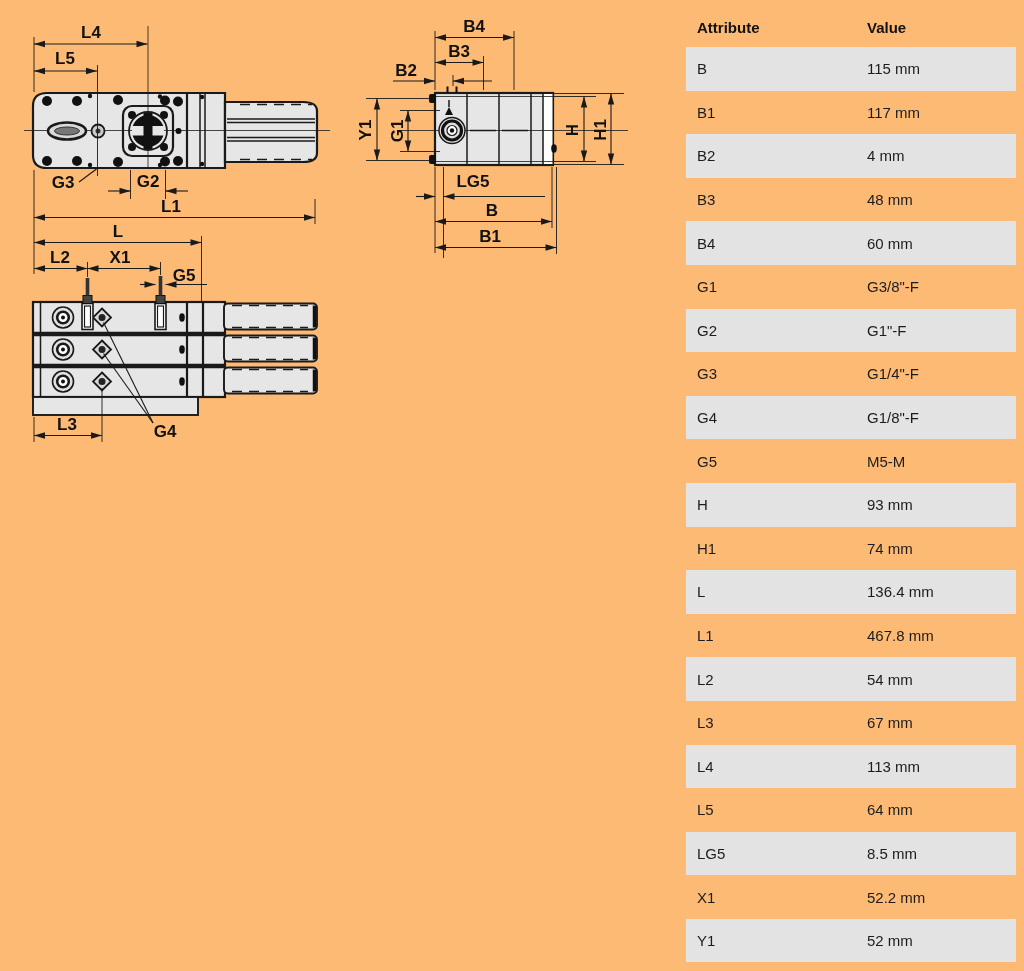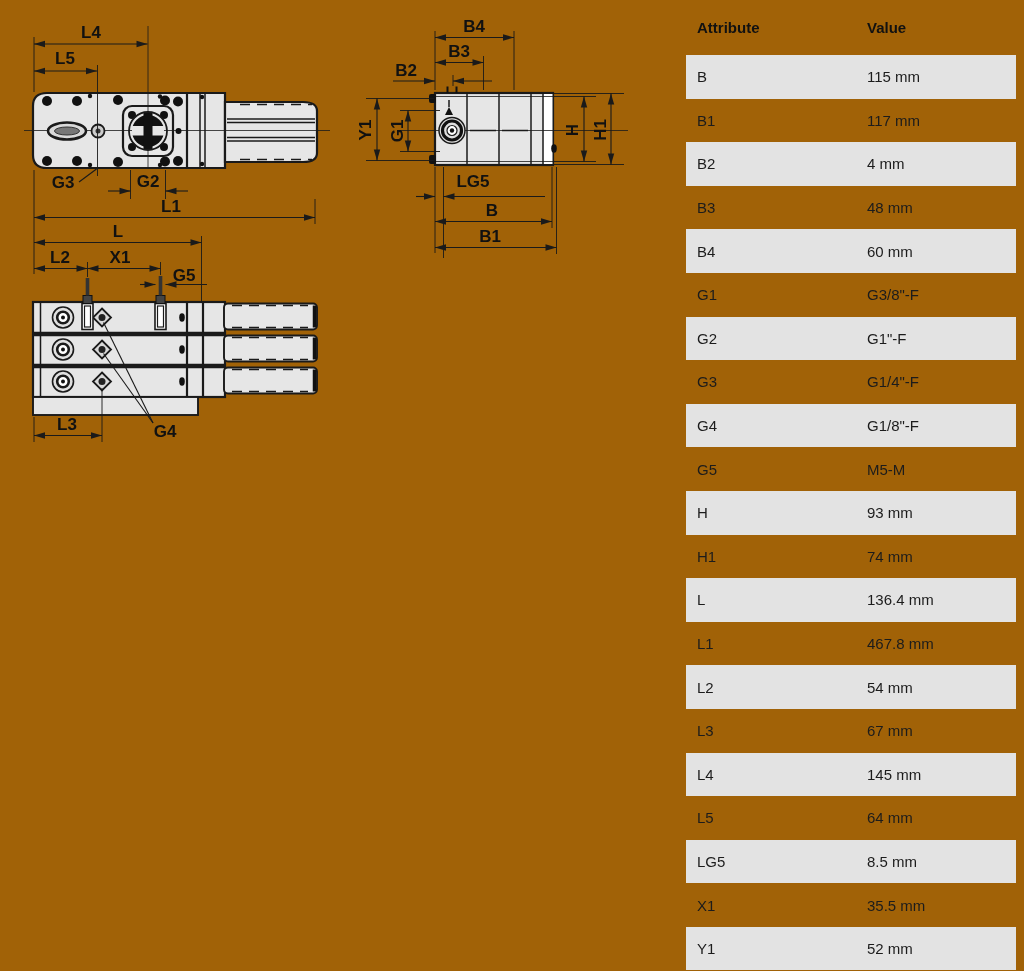--- a/index.html
+++ b/index.html
@@ -1,33 +1,33 @@
 <!DOCTYPE html>
 <html><head>
 <meta charset="utf-8">
 <style>
   html,body{margin:0;padding:0;background:#fff;}
-  #page{position:relative;width:1024px;height:971px;background:#a16207;overflow:hidden;
+  #page{position:relative;width:1024px;height:971px;background:#fdba74;overflow:hidden;
         font-family:"Liberation Sans",sans-serif;}
   
   #drawing{position:absolute;left:0;top:0;}
   .lbl{font:700 17px "Liberation Sans",sans-serif;fill:#111;}
   .dim{stroke:#1a1a1a;stroke-width:1.1;fill:none;}
   .ext{stroke:#1a1a1a;stroke-width:0.9;fill:none;}
   .thick{stroke:#1a1a1a;stroke-width:2.2;fill:none;}
   .med{stroke:#1a1a1a;stroke-width:1.5;fill:none;}
   .thin{stroke:#1a1a1a;stroke-width:0.8;fill:none;}
   .part{fill:#e6e6e6;stroke:#1a1a1a;stroke-width:2.2;}
   .part2{fill:#e6e6e6;stroke:#1a1a1a;stroke-width:1.9;}
   
   .spec-table{position:absolute;left:686px;top:8px;width:330px;}
   .spec-table table{border-collapse:collapse;width:100%;table-layout:fixed;}
   .spec-table col.c1{width:170px;}
   .spec-table th{text-align:left;font-size:15px;font-weight:700;color:#111;
-                 padding:0 0 8px 11px;height:39px;vertical-align:middle;}
+                 padding:0 0 0 11px;height:39px;vertical-align:middle;}
   .spec-table td{font-size:15px;font-weight:400;color:#1c1c1c;padding:0 0 0 11px;
                  height:43.6px;vertical-align:middle;}
   .spec-table tr.alt td{background:#e3e3e3;}
 </style>
 </head>
 <body>
 
 <div id="page">
 
   <svg id="drawing" width="680" height="460" viewBox="0 0 680 460">
@@ -345,33 +345,33 @@
           <tr class="alt">
             <td>L2</td>
             <td>54 mm</td>
           </tr>
           <tr>
             <td>L3</td>
             <td>67 mm</td>
           </tr>
           <tr class="alt">
             <td>L4</td>
-            <td>145 mm</td>
+            <td>113 mm</td>
           </tr>
           <tr>
             <td>L5</td>
             <td>64 mm</td>
           </tr>
           <tr class="alt">
             <td>LG5</td>
             <td>8.5 mm</td>
           </tr>
           <tr>
             <td>X1</td>
-            <td>35.5 mm</td>
+            <td>52.2 mm</td>
           </tr>
           <tr class="alt">
             <td>Y1</td>
             <td>52 mm</td>
           </tr>
         </tbody>
     </table>
   </div>
 
 </div>

